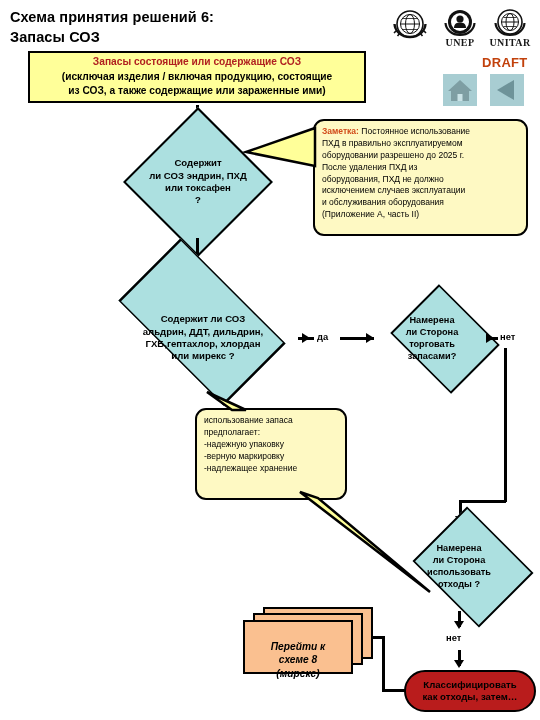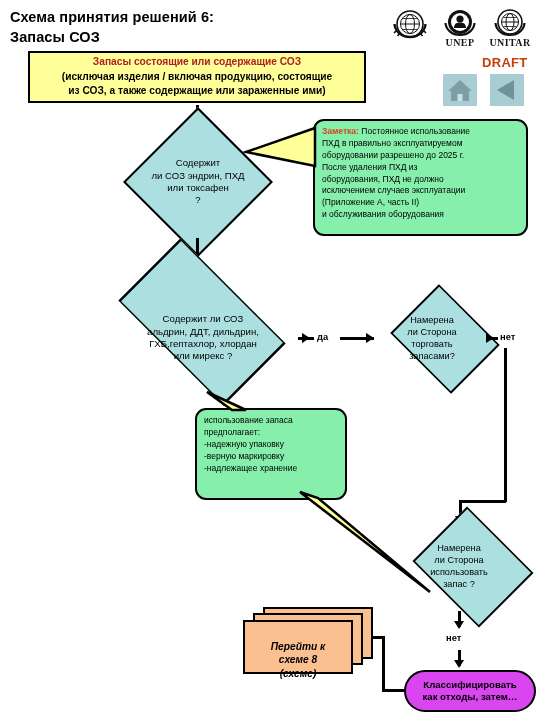--- a/index.html
+++ b/index.html
@@ -108,21 +108,21 @@
   .diamond-wrap { position: absolute; }
   .diamond-text {
     position: absolute;
     left: 0; top: 0;
     width: 100%;
     height: 100%;
     display: flex;
     align-items: center;
     justify-content: center;
     text-align: center;
-    font-weight: normal;
+    font-weight: bold;
     line-height: 1.28;
     pointer-events: none;
   }
   .diamond-text span { display: block; }
 
   #dia1-wrap { left: 122px; top: 124px; width: 152px; height: 116px; }
   #dia1-text { font-size: 9.6px; }
 
   #dia2-wrap { left: 108px; top: 283px; width: 190px; height: 110px; }
   #dia2-text { font-size: 9.6px; }
@@ -138,21 +138,21 @@
     position: absolute;
     background: #ace0e0;
     border: 2.5px solid #000000;
     box-sizing: border-box;
     transform: rotate(45deg);
   }
 
   
   .note {
     position: absolute;
-    background: #86efac;
+    background: #fef9c3;
     border: 2.5px solid #000000;
     border-radius: 11px;
     box-sizing: border-box;
     font-size: 8.5px;
     line-height: 1.40;
     padding: 5px 6px 12px 7px;
   }
   #note1 {
     left: 313px;
     top: 119px;
@@ -203,21 +203,21 @@
     margin-top: 17px;
   }
   #doc-front-label span { display: block; }
 
   
   #waste-box {
     left: 404px;
     top: 670px;
     width: 132px;
     height: 42px;
-    background: #d946ef;
+    background: #b91c1c;
     border: 2.5px solid #000000;
     border-radius: 21px;
     box-sizing: border-box;
     display: flex;
     flex-direction: column;
     align-items: center;
     justify-content: center;
     text-align: center;
     font-size: 9.6px;
     font-weight: bold;
@@ -357,22 +357,22 @@
     </div>
   </div>
 
   <div class="note" id="note1">
     <span class="note-line"><span class="note-key">Заметка:</span><span> Постоянное использование</span></span>
     <span class="note-line">ПХД в правильно эксплуатируемом</span>
     <span class="note-line">оборудовании разрешено до 2025 г.</span>
     <span class="note-line">После удаления ПХД из</span>
     <span class="note-line">оборудования,  ПХД не должно</span>
     <span class="note-line">исключением случаев эксплуатации</span>
+    <span class="note-line">и обслуживания оборудования</span>
     <span class="note-line">(Приложение А, часть II)</span>
-    <span class="note-line">и обслуживания оборудования</span>
   </div>
 
   <div class="conn conn-v abs" style="left:196px; top:238px; height:58px;"></div>
   <div class="edge-label" style="left:183px; top:250px;">нет</div>
   <div class="arrow-down" style="left:192px; top:277px;"></div>
 
   <div id="dia2-wrap" class="diamond-wrap">
     <div class="dsquare" style="left:33px; top:-22px; width:122px; height:122px; transform: rotate(45deg) scale(1.22,0.72);"></div>
     <div class="diamond-text" id="dia2-text">
       <div>
@@ -418,21 +418,21 @@
     <span class="note-line">-надлежащее хранение</span>
   </div>
 
   <div id="dia4-wrap" class="diamond-wrap">
     <div class="dsquare" style="left:26px; top:-1px; width:94px; height:94px; transform: rotate(45deg) scale(1.0,0.82);"></div>
     <div class="diamond-text" id="dia4-text">
       <div>
         <span>Намерена</span>
         <span>ли Сторона</span>
         <span>использовать</span>
-        <span>запас ?</span>
+        <span>отходы ?</span>
       </div>
     </div>
   </div>
 
   <div class="conn conn-v abs" style="left:458px; top:611px; height:16px;"></div>
   <div class="arrow-down" style="left:454px; top:621px;"></div>
   <div class="edge-label" style="left:446px; top:632px;">нет</div>
   <div class="conn conn-v abs" style="left:458px; top:650px; height:16px;"></div>
   <div class="arrow-down" style="left:454px; top:660px;"></div>
 
@@ -441,21 +441,21 @@
   <div class="conn conn-h abs" style="left:368px; top:636px; width:16px;"></div>
   <div class="arrow-left" style="left:362px; top:632px;"></div>
 
   <div id="doc-stack" class="abs">
     <div class="doc-sheet" id="doc-back2"></div>
     <div class="doc-sheet" id="doc-back1"></div>
     <div class="doc-sheet" id="doc-front"></div>
     <div id="doc-front-label">
       <span>Перейти к</span>
       <span>схеме 8</span>
-      <span>(схеме)</span>
+      <span>(мирекс)</span>
     </div>
   </div>
 
   <div id="waste-box" class="abs">
     <span>Классифицировать</span>
     <span>как отходы, затем…</span>
   </div>
 
   <svg id="tails" aria-hidden="true">
 

